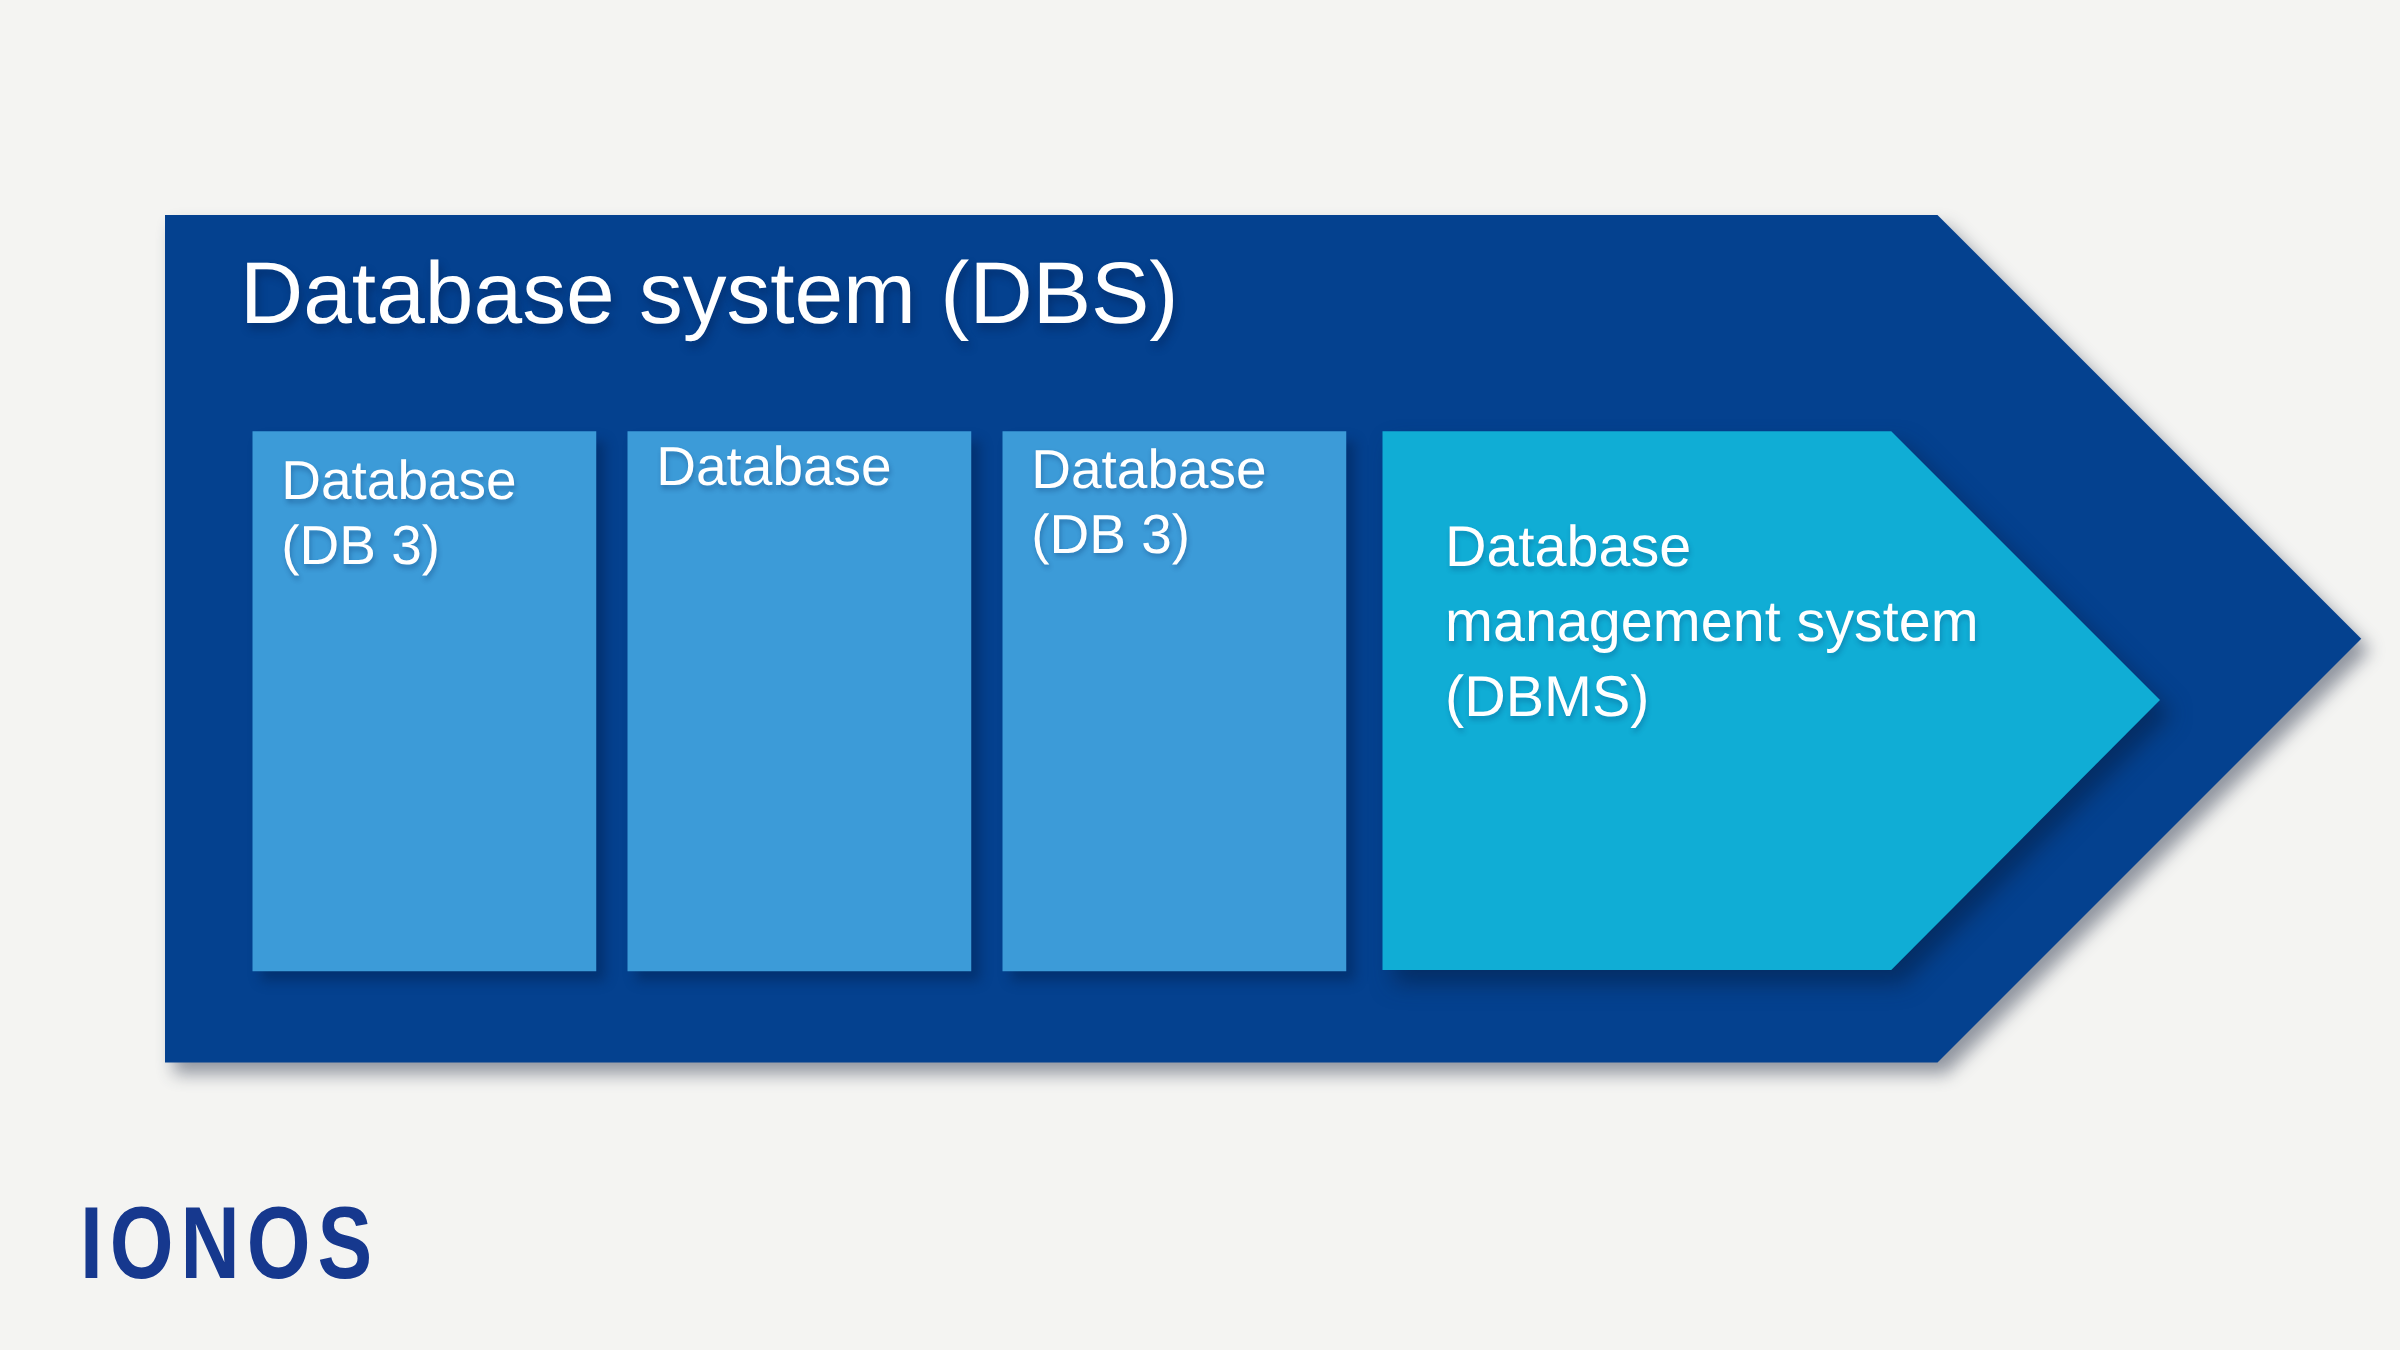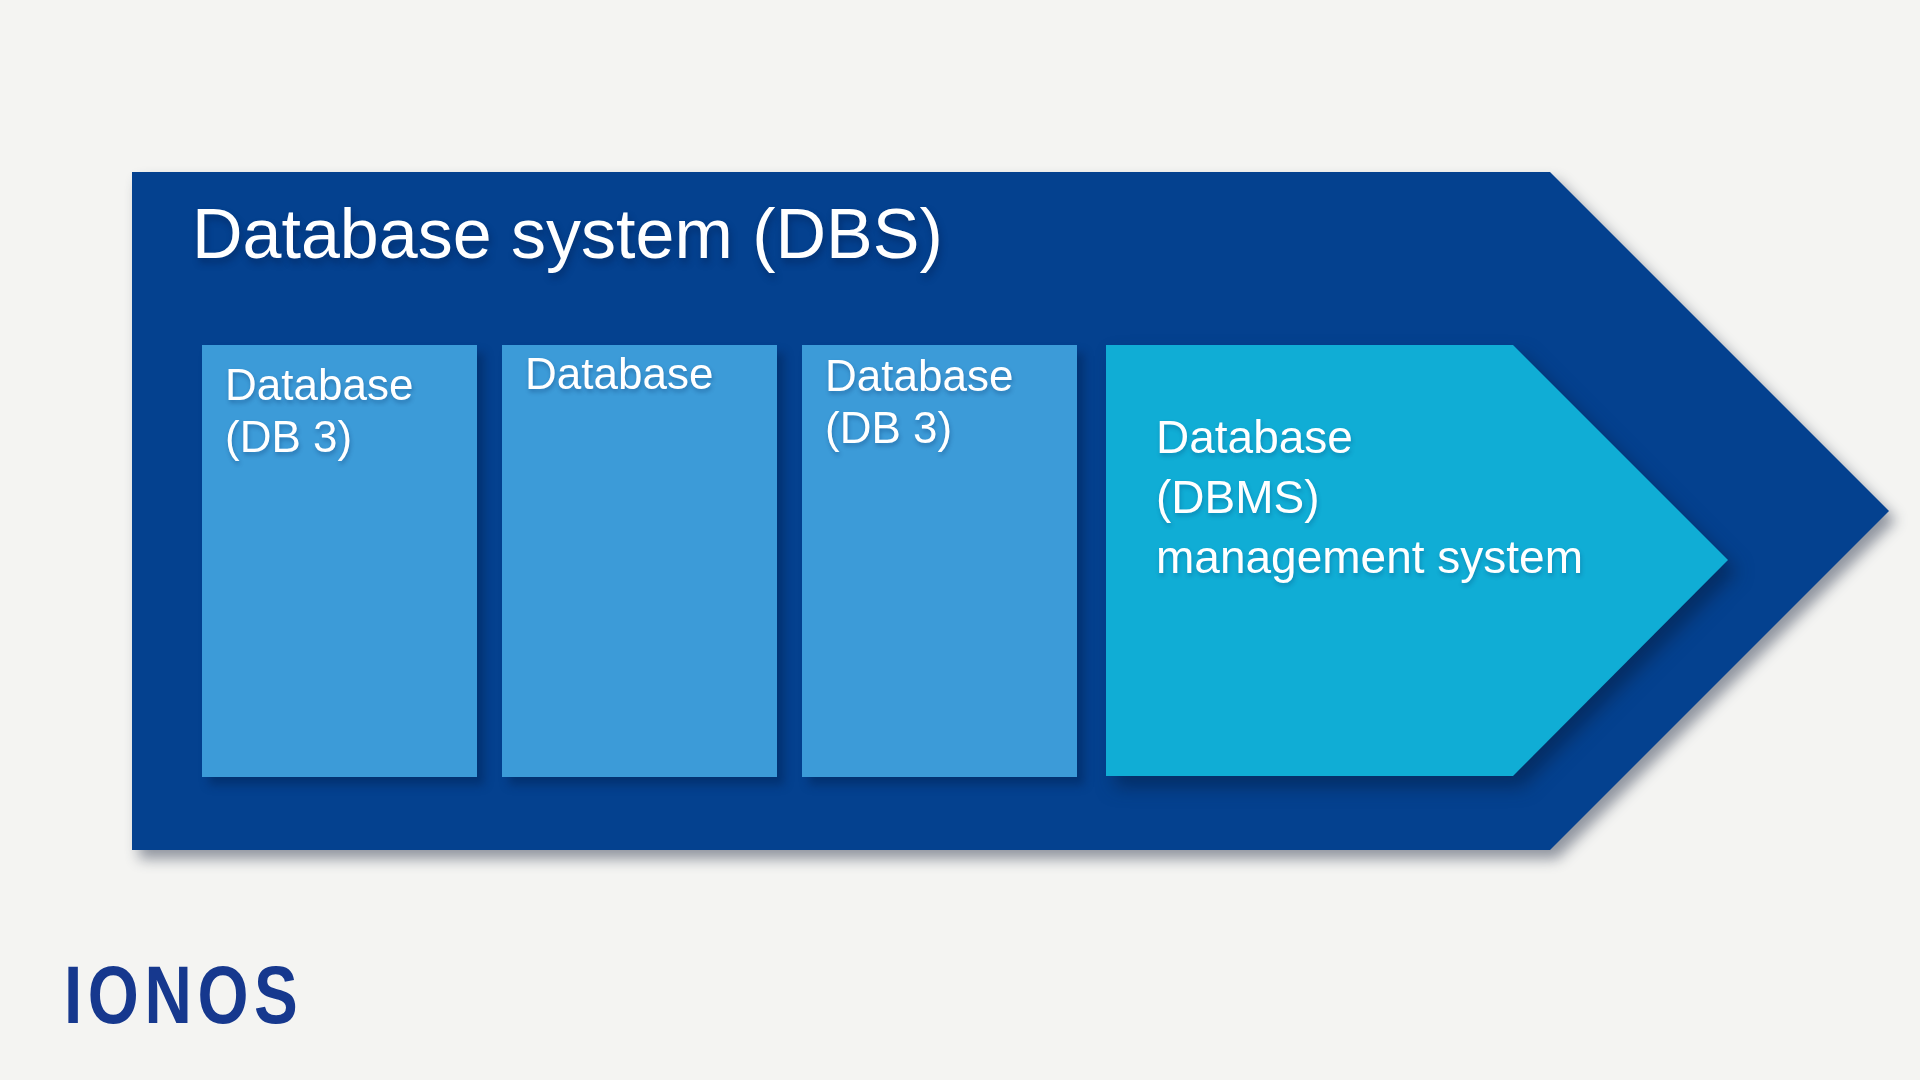--- a/index.html
+++ b/index.html
@@ -107,19 +107,19 @@
     <span class="db-line">Database</span>
     <span class="db-line">(DB 3)</span>
   </div>
 
   <svg class="layer arrow-cyan" viewBox="0 0 1920 1080">
     <polygon points="1106,345 1513,345 1728,560 1513,776 1106,776" fill="#10add5"></polygon>
   </svg>
 
   <div class="dbms-text">
     <span class="dbms-line">Database</span>
+    <span class="dbms-line">management system</span>
     <span class="dbms-line">(DBMS)</span>
-    <span class="dbms-line">management system</span>
   </div>
 
   <div class="ionos-logo">IONOS</div>
 
 </div>
 
 </body></html>

